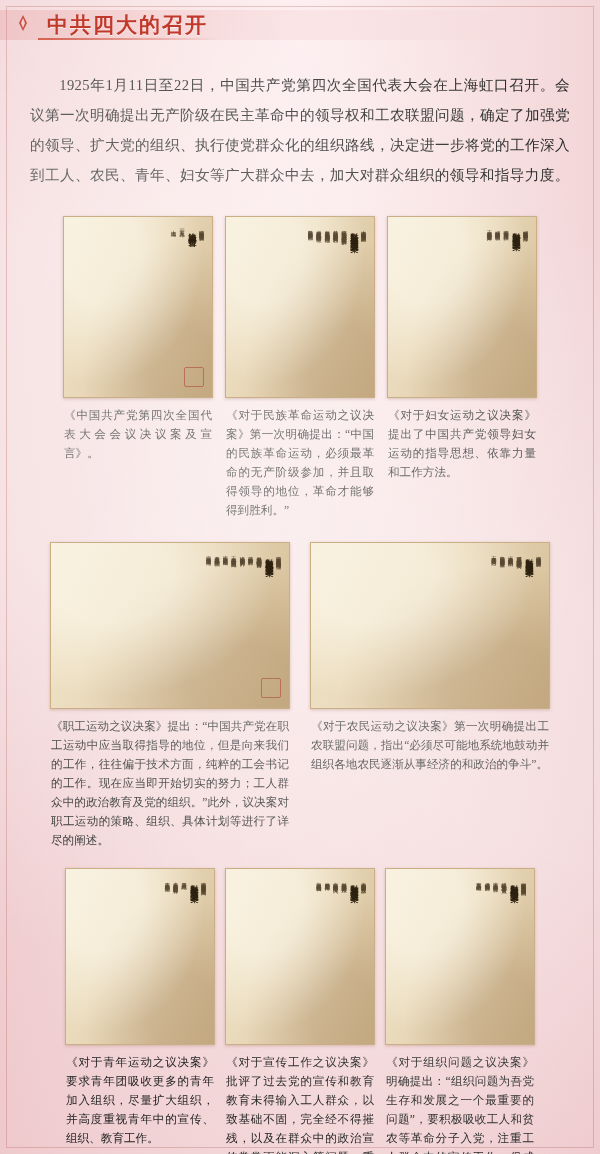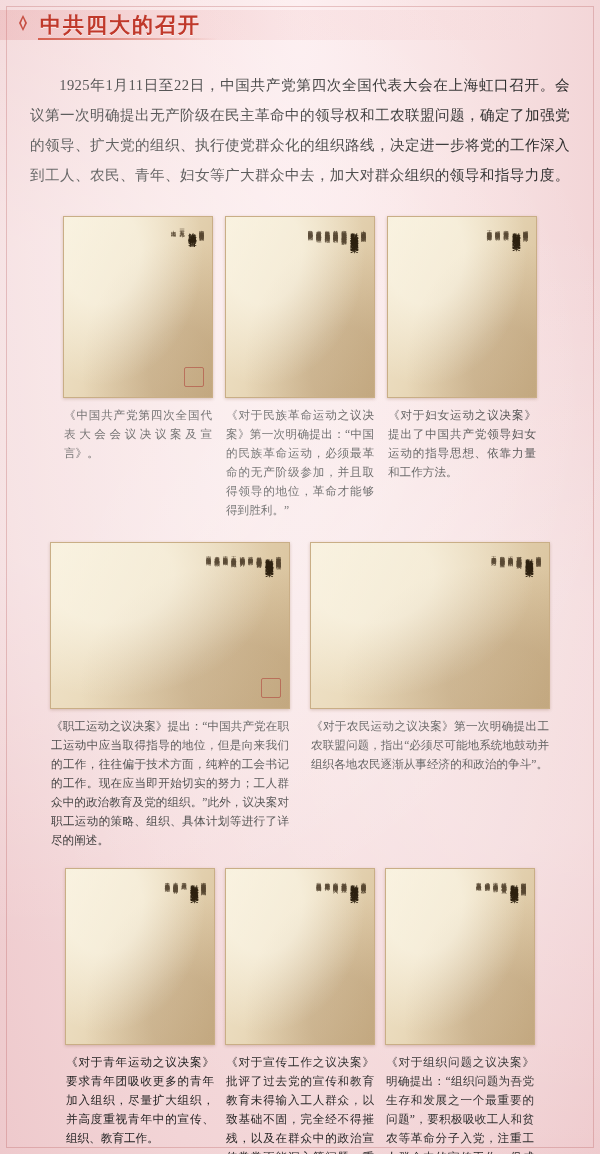--- a/index.html
+++ b/index.html
@@ -50,21 +50,21 @@
   }
   .header-band {
     position: absolute;
     left: 0; top: 10px;
     width: 600px;
     height: 30px;
     background: linear-gradient(90deg, rgba(223,120,120,0.22) 0%, rgba(223,120,120,0.10) 45%, rgba(223,120,120,0.0) 90%);
   }
   .header-title {
     position: absolute;
-    left: 40px; top: 11px;
+    left: 47px; top: 11px;
     font-size: 21px;
     font-weight: bold;
     letter-spacing: 2px;
     color: #c0392b;
     text-shadow: 0 1px 0 rgba(255,255,255,0.6);
     font-family: "Liberation Serif", serif;
   }
   .header-deco {
     position: absolute;
     left: 14px; top: 14px;

